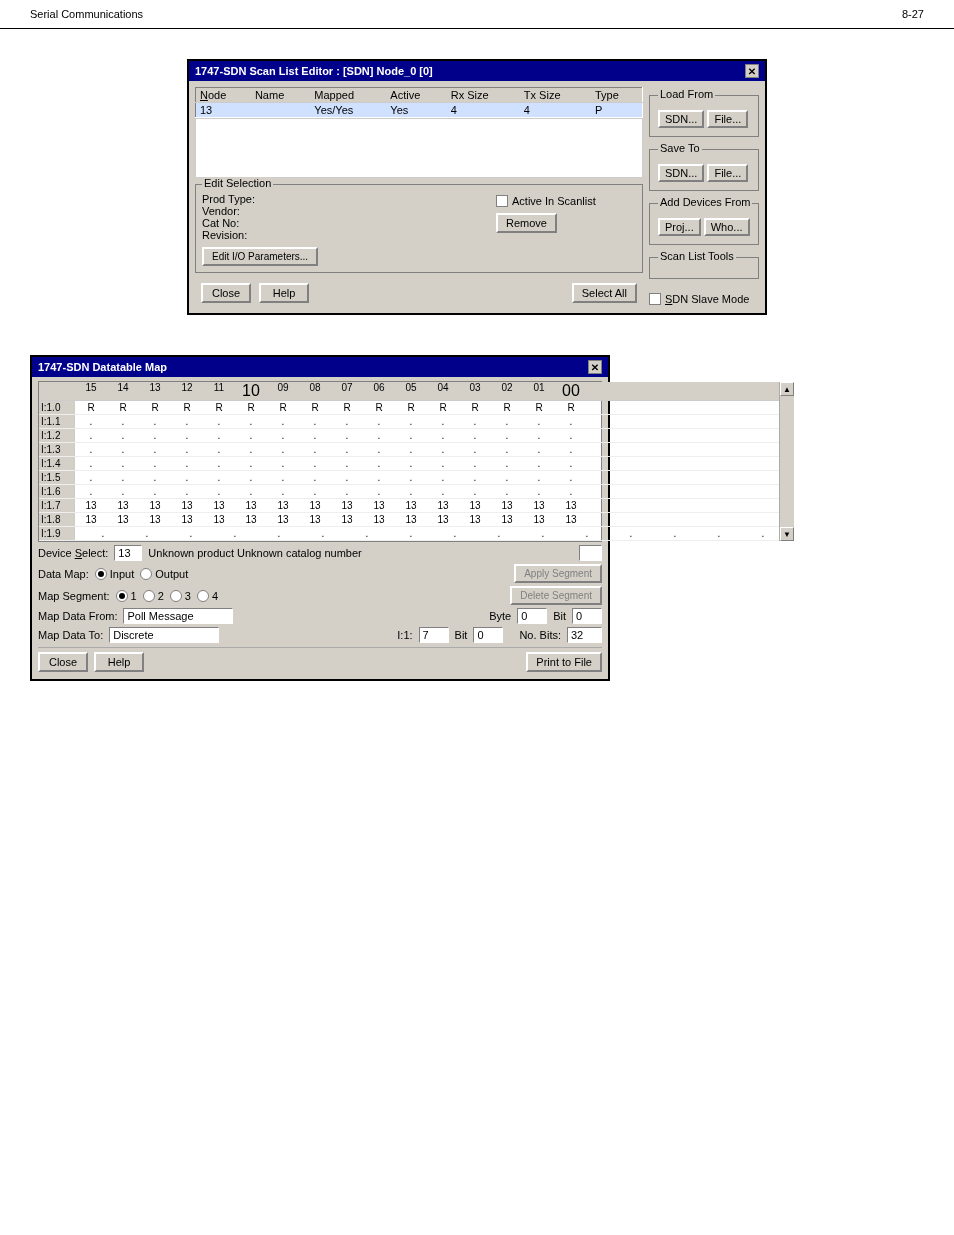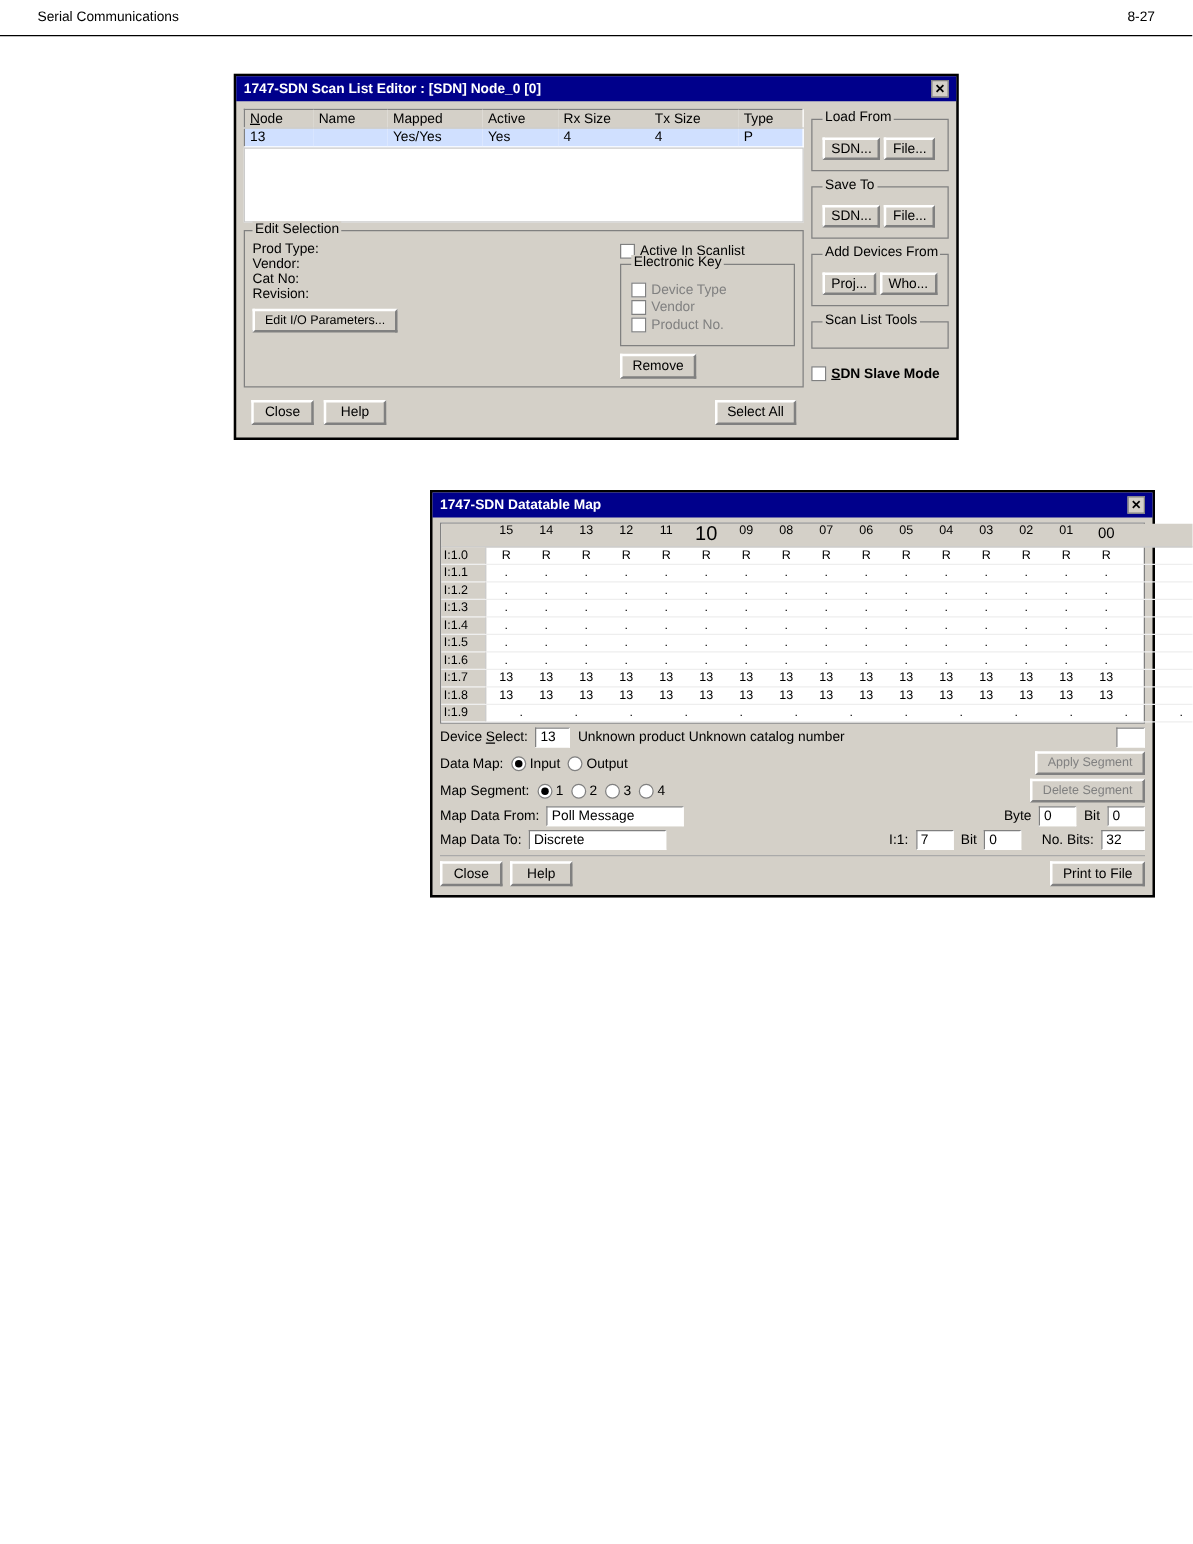--- a/index.html
+++ b/index.html
@@ -315,35 +315,20 @@
               <div style="margin-top:6px; display:flex; gap:4px; align-items:center;">
                 <button class="btn" style="font-size:10px;">Edit I/O Parameters...</button>
               </div>
             </div>
 
             <div style="min-width:140px;">
               <div class="checkbox-row">
                 <div class="checkbox-input"></div>
                 <span>Active In Scanlist</span>
               </div>
-              <div class="group-box" style="margin-top:4px;">
-                <span class="group-box-label">Electronic Key</span>
-                <div class="checkbox-row disabled-text">
-                  <div class="checkbox-input"></div>
-                  <span>Device Type</span>
-                </div>
-                <div class="checkbox-row disabled-text">
-                  <div class="checkbox-input"></div>
-                  <span>Vendor</span>
-                </div>
-                <div class="checkbox-row disabled-text">
-                  <div class="checkbox-input"></div>
-                  <span>Product No.</span>
-                </div>
-              </div>
               <div style="margin-top:6px;">
                 <button class="btn">Remove</button>
               </div>
             </div>
           </div>
         </div>
 
         <div class="bottom-bar" style="margin-top:6px; border-top:none;">
           <button class="btn">Close</button>
           <button class="btn">Help</button>
@@ -375,32 +360,32 @@
           <div style="display:flex; gap:3px; margin-top:2px;">
             <button class="btn btn-small">Proj...</button>
             <button class="btn btn-small">Who...</button>
           </div>
         </div>
 
         <div class="group-box">
           <span class="group-box-label">Scan List Tools</span>
         </div>
 
-        <div style="margin-top: 8px; font-weight: bold;">
+        <div style="margin-top: 8px;">
           <div class="checkbox-row">
             <div class="checkbox-input"></div>
             <span><span class="underline">S</span>DN Slave Mode</span>
           </div>
         </div>
       </div>
     </div>
   </div>
   </div>
 
-  <div style="display:flex; justify-content:flex-end;">
+  <div style="display:flex; justify-content:flex-start;">
   <div class="win" style="width:580px;">
     <div class="win-title-bar">
       <span>1747-SDN Datatable Map</span>
       <div class="win-close-btn">✕</div>
     </div>
 
     <div class="dtm-body">
 
       <div class="dtm-grid-wrapper" style="border:1px solid #808080; background:#fff;">
         <div class="dtm-grid-scroll">
@@ -416,21 +401,21 @@
                   <div style="width: 32px; text-align: center; font-size: 16px;">10</div>
                   <div style="width: 32px; text-align: center; font-size: 10px;">09</div>
                   <div style="width: 32px; text-align: center; font-size: 10px;">08</div>
                   <div style="width: 32px; text-align: center; font-size: 10px;">07</div>
                   <div style="width: 32px; text-align: center; font-size: 10px;">06</div>
                   <div style="width: 32px; text-align: center; font-size: 10px;">05</div>
                   <div style="width: 32px; text-align: center; font-size: 10px;">04</div>
                   <div style="width: 32px; text-align: center; font-size: 10px;">03</div>
                   <div style="width: 32px; text-align: center; font-size: 10px;">02</div>
                   <div style="width: 32px; text-align: center; font-size: 10px;">01</div>
-                  <div style="width: 32px; text-align: center; font-size: 12px;">00</div>
+                  <div style="width: 32px; text-align: center; font-size: 16px;">00</div>
                 </div>
           </div>
 
           <div id="dtm-rows">
                 <div style="display: flex; border-bottom: 1px solid rgb(238, 238, 238);">
                   <div style="width: 36px; font-size: 10px; padding: 1px 2px; background: rgb(212, 208, 200); border-right: 1px solid rgb(204, 204, 204);">I:1.0</div>
                   <div style="width: 32px; text-align: center; font-size: 10px; padding: 1px 0px;">R</div>
                   <div style="width: 32px; text-align: center; font-size: 10px; padding: 1px 0px;">R</div>
                   <div style="width: 32px; text-align: center; font-size: 10px; padding: 1px 0px;">R</div>
                   <div style="width: 32px; text-align: center; font-size: 10px; padding: 1px 0px;">R</div>

